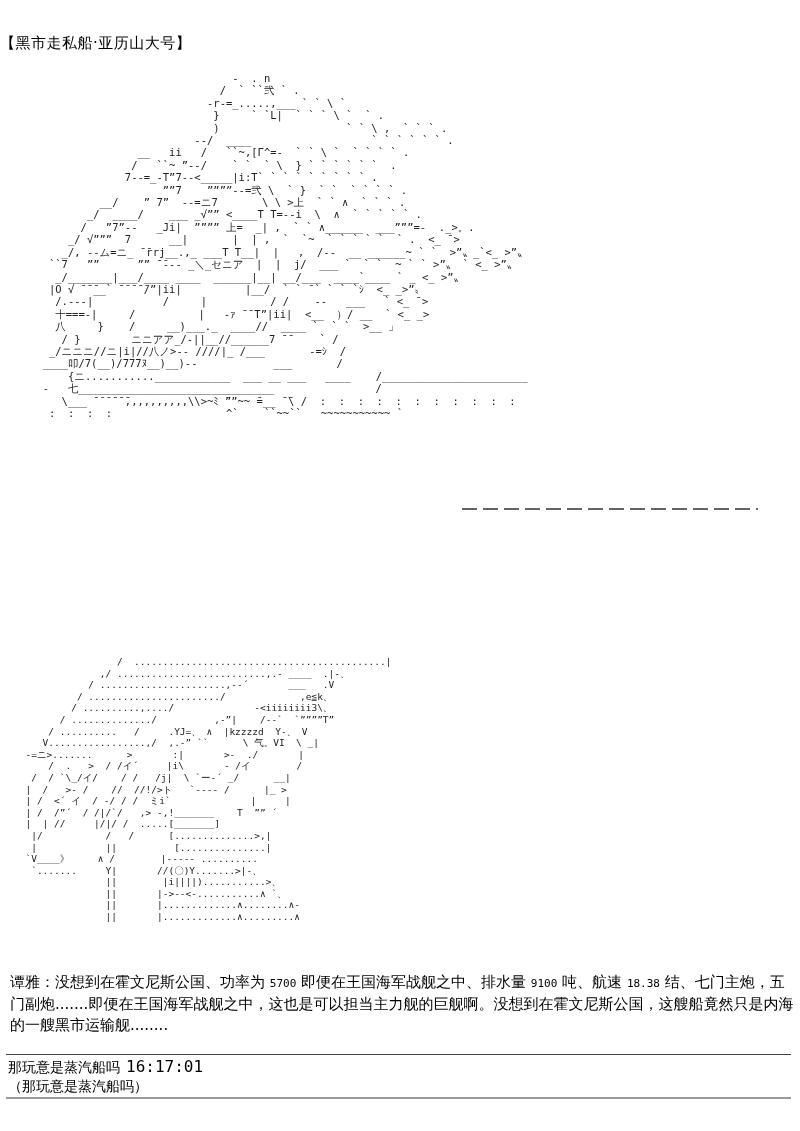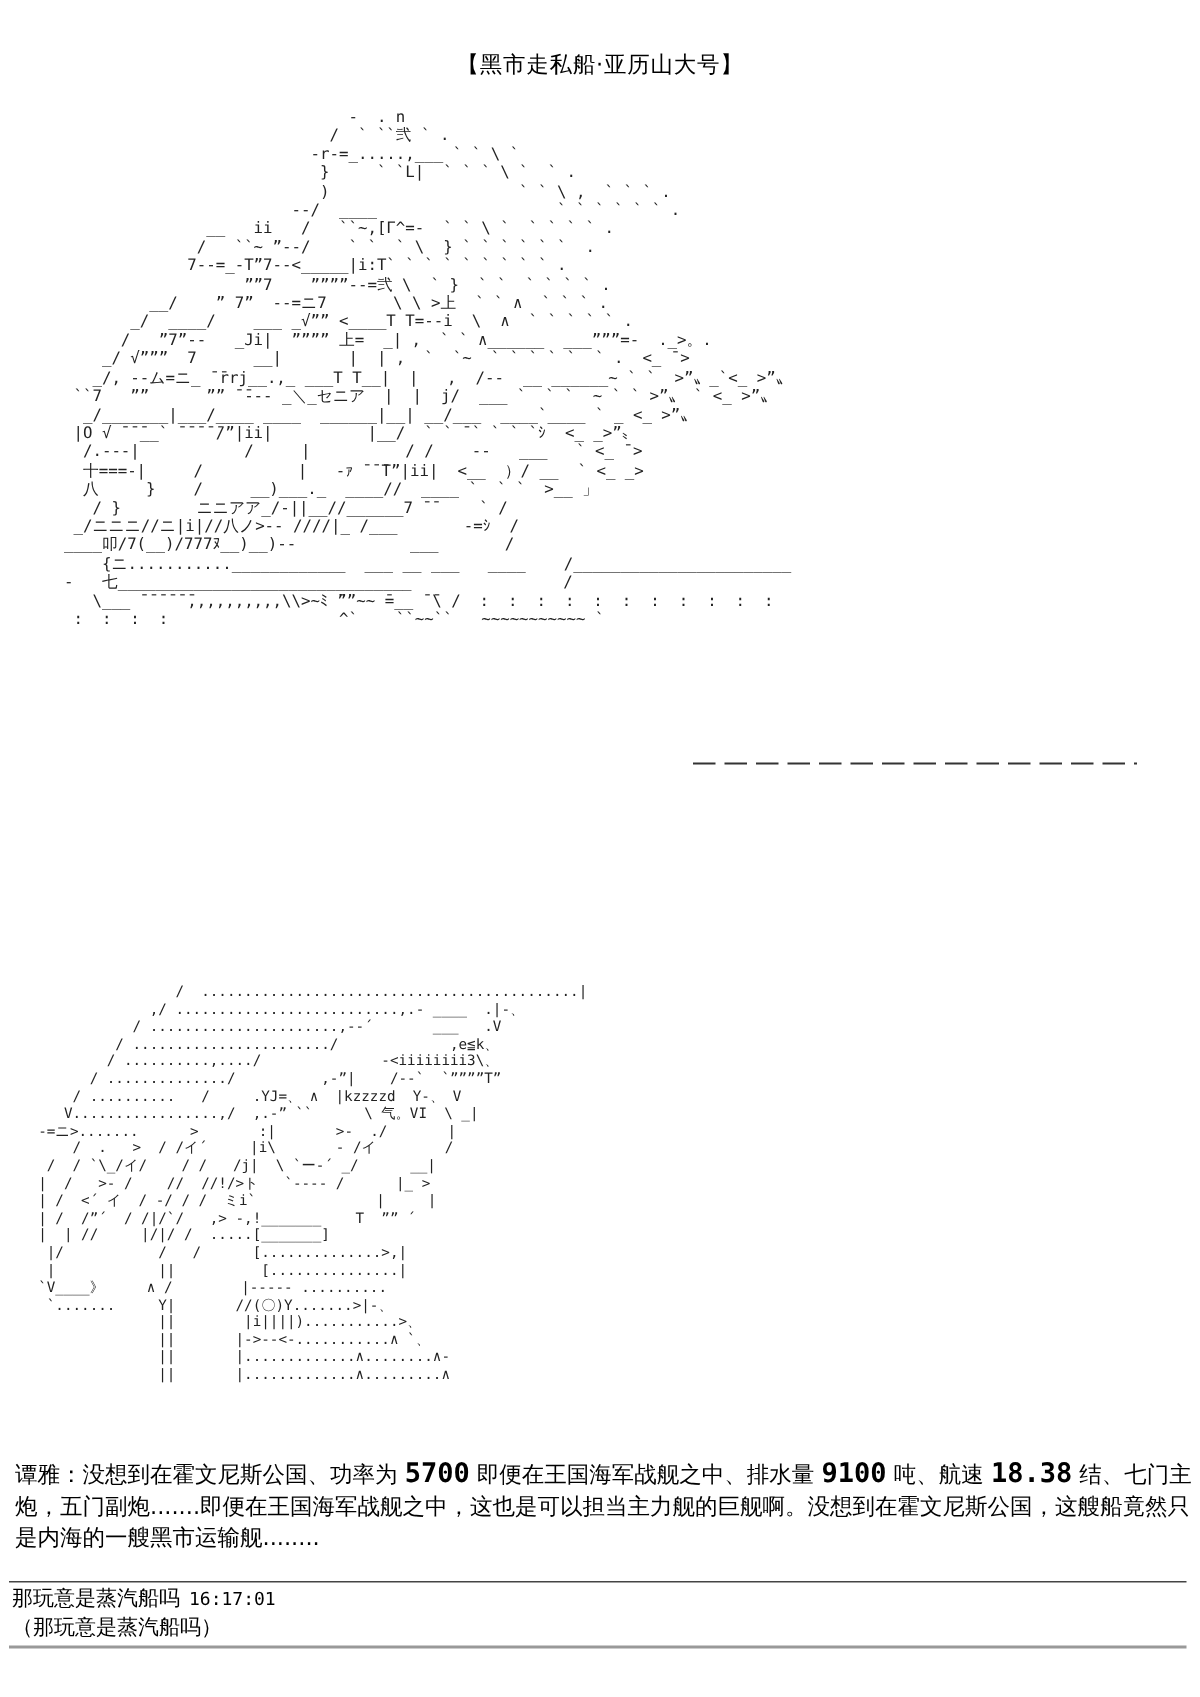--- a/index.html
+++ b/index.html
@@ -1,31 +1,31 @@
 <!DOCTYPE html>
 <html><head>
 <meta charset="utf-8">
 <style>
   html, body { margin: 0; padding: 0; background: #ffffff; }
   body { width: 800px; height: 1131px; position: relative; overflow: hidden;
          font-family: "DejaVu Sans", "Liberation Sans", sans-serif; color: #000; }
-  .title { position: absolute; top: 34px; left: 0; width: 800px; text-align: center;
+  .title { position: absolute; top: 34px; left: 0; width: 800px; text-align: left;
            font-size: 15px; letter-spacing: 0.5px; }
   .aa { position: absolute; margin: 0; white-space: pre;
         font-family: "DejaVu Sans Mono", "Liberation Mono", monospace;
         font-size: 10.5px; line-height: 12.4px; color: #222; }
   .aa-ship { left: 30px; top: 72px; }
   .aa-girl { left: 14px; top: 656px; font-size: 9.5px; line-height: 11.6px; }
   .narration { position: absolute; left: 10px; top: 972px; width: 785px;
                font-size: 15px; line-height: 21px; }
-  .narration span.num { font-family: "DejaVu Sans Mono", monospace; font-size: 18px; font-weight: bold; }
+  .narration span.num { font-family: "DejaVu Sans Mono", monospace; font-size: 11px; }
   .hr-top { position: absolute; left: 6px; top: 1054px; width: 785px; height: 1px; background: #444; }
   .hr-bottom { position: absolute; left: 6px; top: 1097px; width: 785px; height: 2px; background: #999; }
   .comment { position: absolute; left: 8px; top: 1057px; font-size: 14px; line-height: 19px; }
-  .comment .time { font-family: "DejaVu Sans Mono", monospace; font-size: 12px; margin-left: 6px; }
+  .comment .time { font-family: "DejaVu Sans Mono", monospace; font-size: 16px; margin-left: 6px; }
   .dash-line { position: absolute; }
 </style>
 </head>
 <body>
 
 <div class="title">【黑市走私船·亚历山大号】</div>
 
 <pre class="aa aa-ship">                                -  . n
                               /  ` ``弐 ` .
                             -r-=_.....,___ ` ` \ `

